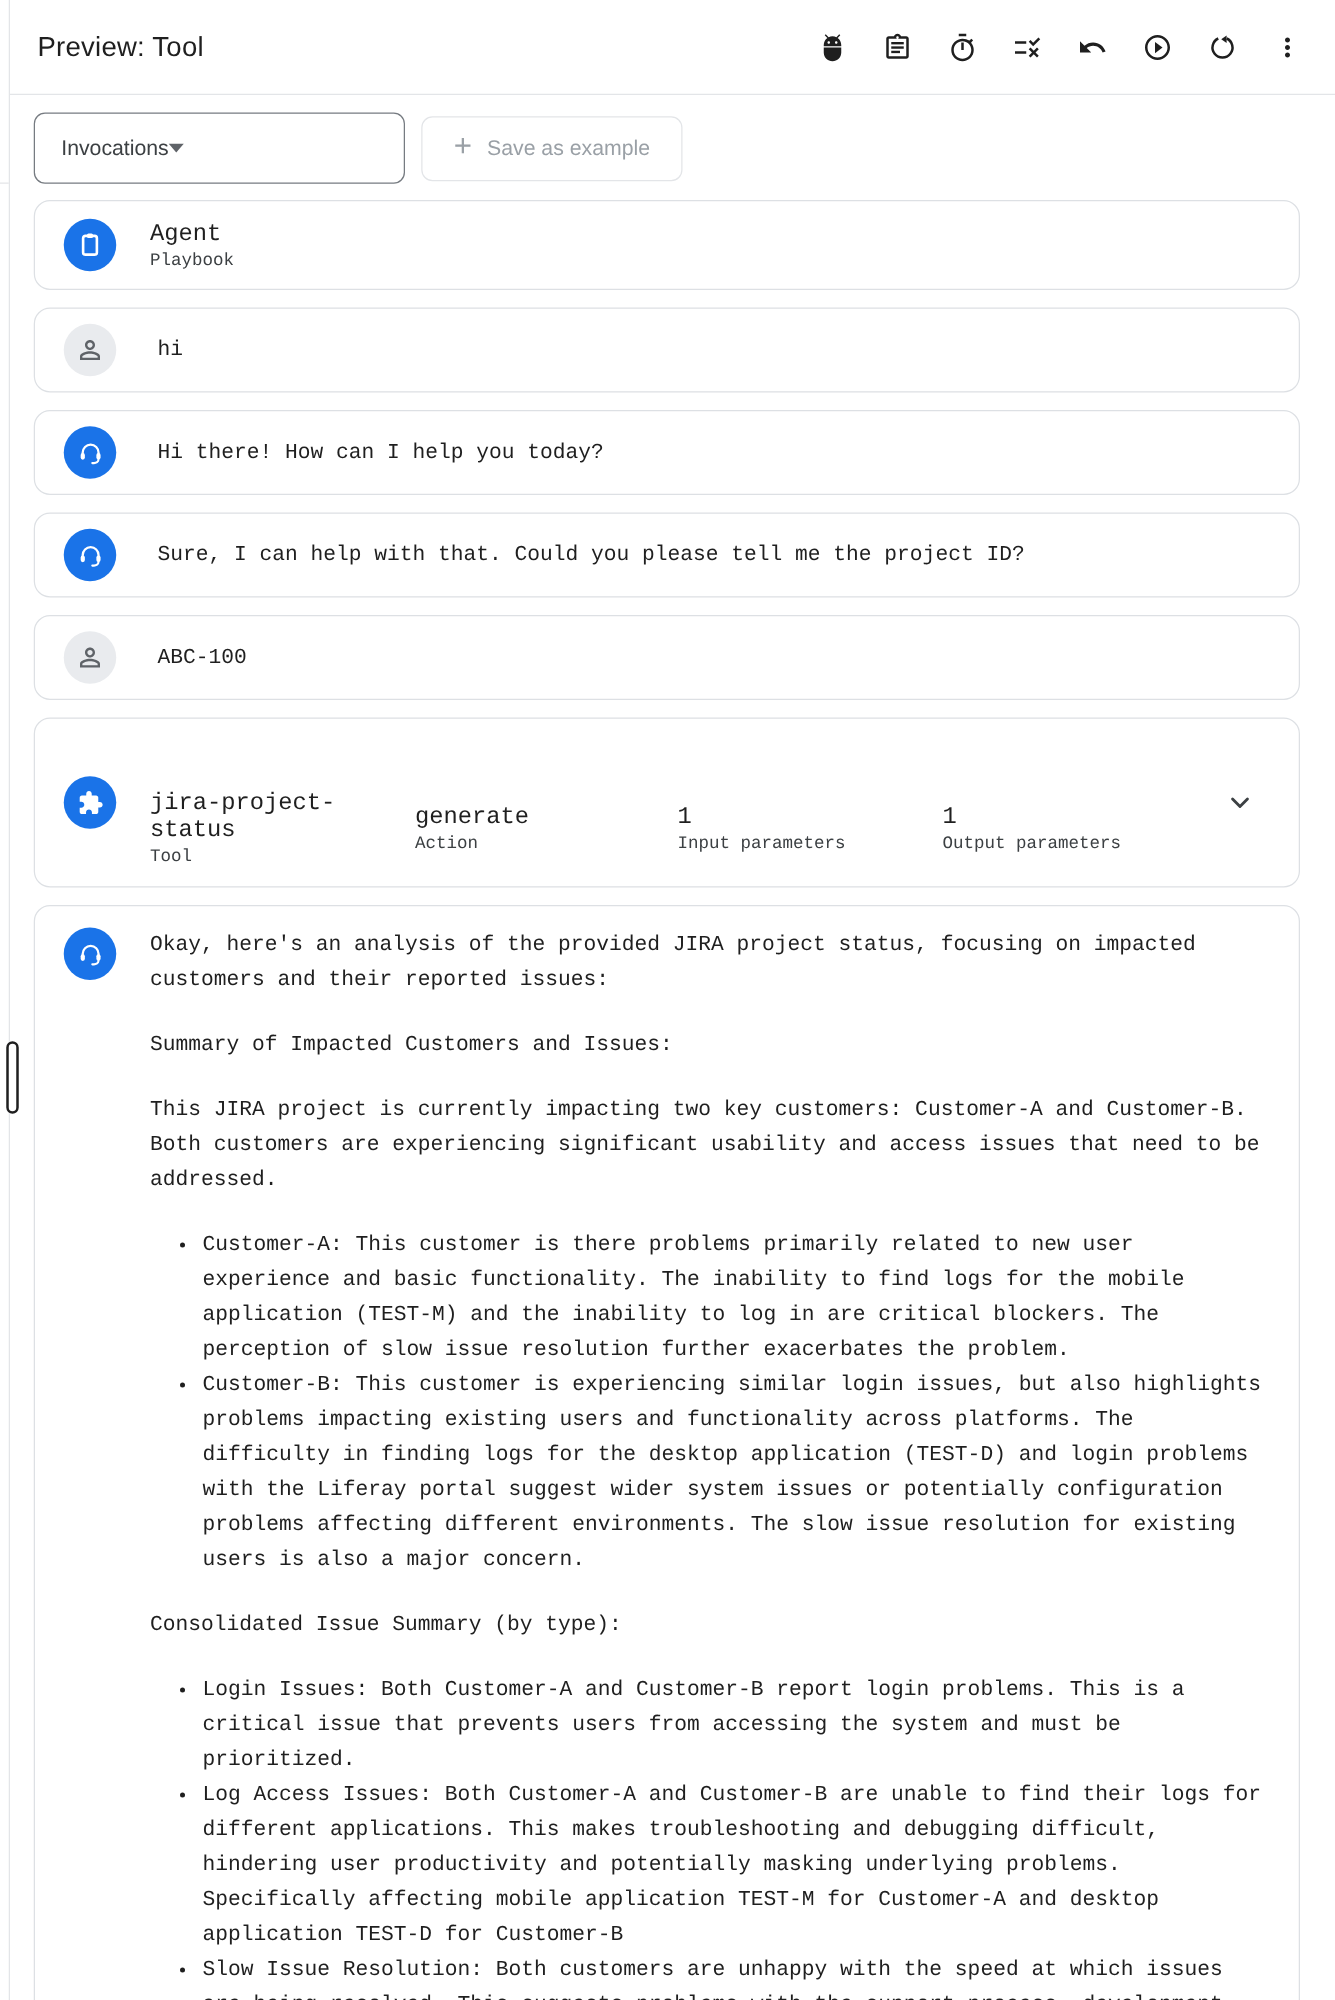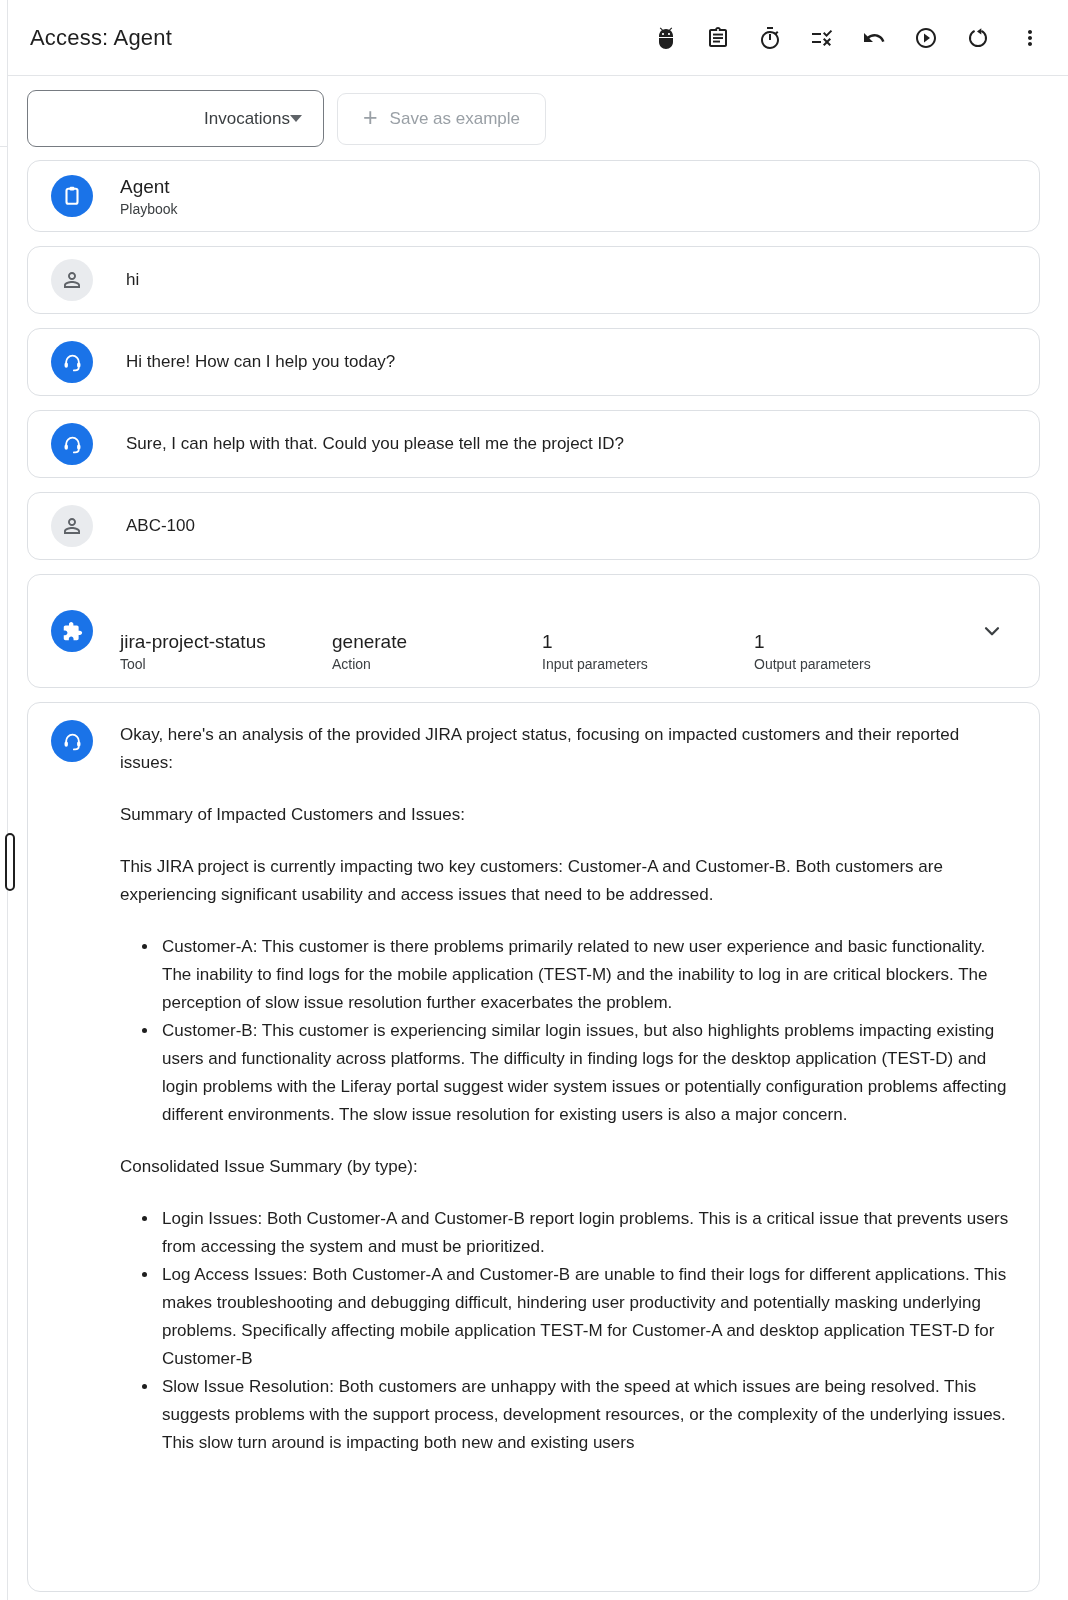--- a/index.html
+++ b/index.html
@@ -19,32 +19,32 @@
   .header-title { font-size:22px; letter-spacing:.2px; color:#1f1f1f; }
   .header-actions { margin-left:auto; display:flex; align-items:center; gap:28px; }
   .hicon { width:24px; height:24px; display:flex; align-items:center; justify-content:center; cursor:pointer; }
   .hicon svg { width:24px; height:24px; }
 
   
   .content { position:absolute; left:8px; top:76px; width:1060px; padding:14px 28px 0 19px; }
 
   .controls { display:flex; align-items:center; gap:13px; margin-bottom:13px; }
   .select { width:297px; height:57px; border:1.5px solid #767b81; border-radius:9px; background:#fff;
-            display:flex; align-items:center; justify-content:flex-end; padding:0 21px; cursor:pointer; }
+            display:flex; align-items:center; justify-content:flex-start; padding:0 21px; cursor:pointer; }
   .select-label { font-size:17px; color:#3c4043; }
   .caret-down { width:0; height:0; border-left:6px solid transparent; border-right:6px solid transparent;
                 border-top:7px solid #5f6368; }
   .save-btn { height:52px; border:1px solid #e3e5e8; border-radius:9px; background:#fff; display:flex;
               align-items:center; gap:12px; padding:0 25px; cursor:default; }
   .save-plus { font-size:25px; color:#9aa0a6; font-weight:400; line-height:1; margin-top:-2px; }
   .save-label { font-size:17px; color:#9aa0a6; }
 
   
   .card { border:1px solid #dde0e4; border-radius:13px; margin-bottom:14px; background:#fff;
-          display:flex; align-items:center; padding:12px 20px 12px 23px; }
+          display:flex; align-items:center; padding:12px 20px 12px 23px;font-family:Liberation Mono, monospace; }
   .avatar { width:42px; height:42px; border-radius:50%; flex:none; display:flex; align-items:center;
             justify-content:center; }
   .avatar.blue { background:#1a73e8; }
   .avatar.gray { background:#e9ebee; }
   .avatar svg { display:block; }
   .msg-text { margin-left:33px; font-size:17px; color:#1f1f1f; }
 
   .stack { margin-left:27px; }
   .stack .title { font-size:19px; color:#1f1f1f; }
   .stack .sub { font-size:14px; color:#3c4043; margin-top:3px; }
@@ -71,21 +71,21 @@
 </style>
 </head>
 <body>
 
 <div class="app">
   <div class="rail-divider"></div>
   <div class="rail-line"></div>
   <div class="drag-handle"></div>
 
   <div class="header">
-    <div class="header-title">Access: Agent</div>
+    <div class="header-title">Preview: Tool</div>
     <div class="header-actions">
       <div class="hicon">
         <svg viewBox="0 0 24 24" fill="#1f1f1f">
             <path d="M5 16c0 3.87 3.13 7 7 7s7-3.13 7-7v-4H5v4zM16.12 4.37l2.1-2.1-.82-.83-2.3 2.31C14.16 3.28 13.12 3 12 3s-2.16.28-3.09.75L6.6 1.44l-.82.83 2.1 2.1C6.14 5.64 5 7.68 5 10v1h14v-1c0-2.32-1.14-4.36-2.88-5.63zM9 9c-.55 0-1-.45-1-1s.45-1 1-1 1 .45 1 1-.45 1-1 1zm6 0c-.55 0-1-.45-1-1s.45-1 1-1 1 .45 1 1-.45 1-1 1z"></path>
           </svg>
       </div>
       <div class="hicon">
         <svg viewBox="0 0 24 24" fill="#1f1f1f">
             <path fill-rule="evenodd" d="M19 3h-4.18C14.4 1.84 13.3 1 12 1c-1.3 0-2.4.84-2.82 2H5c-1.1 0-2 .9-2 2v14c0 1.1.9 2 2 2h14c1.1 0 2-.9 2-2V5c0-1.1-.9-2-2-2zm-7 0c.55 0 1 .45 1 1s-.45 1-1 1-1-.45-1-1 .45-1 1-1zm7 16H5V5h14v14z"></path>
             <rect x="7" y="7.6" width="10" height="1.9"></rect>

